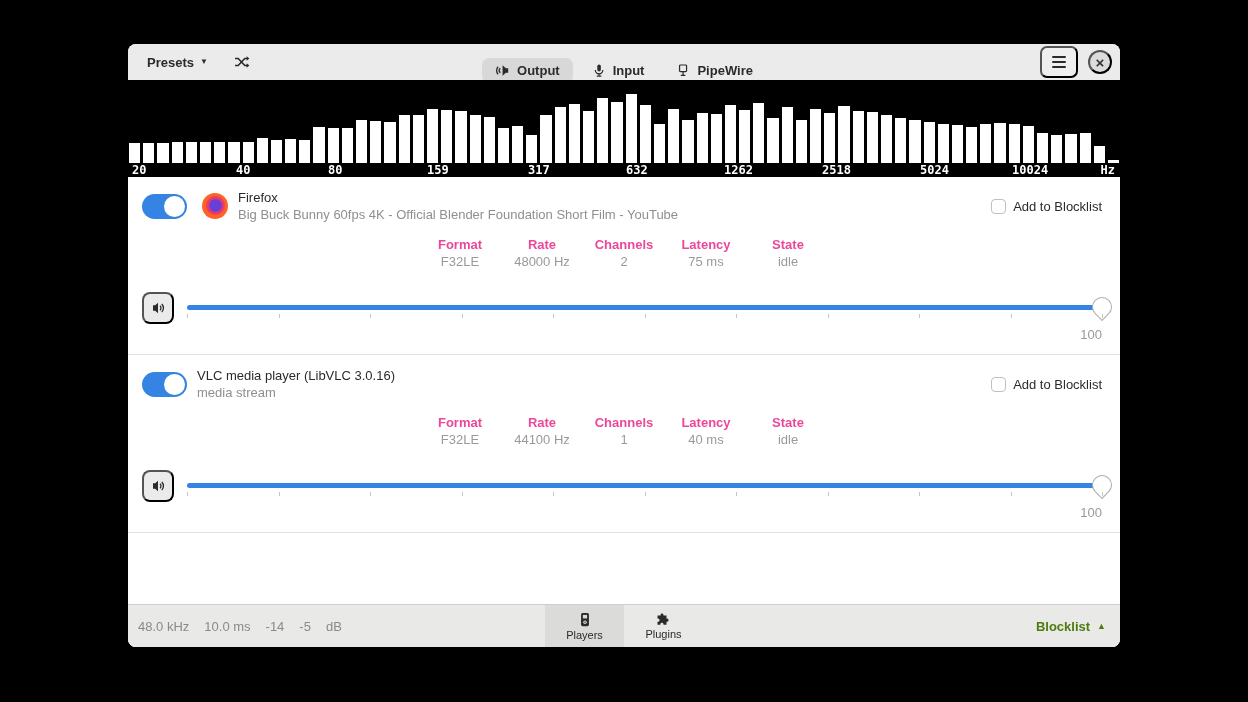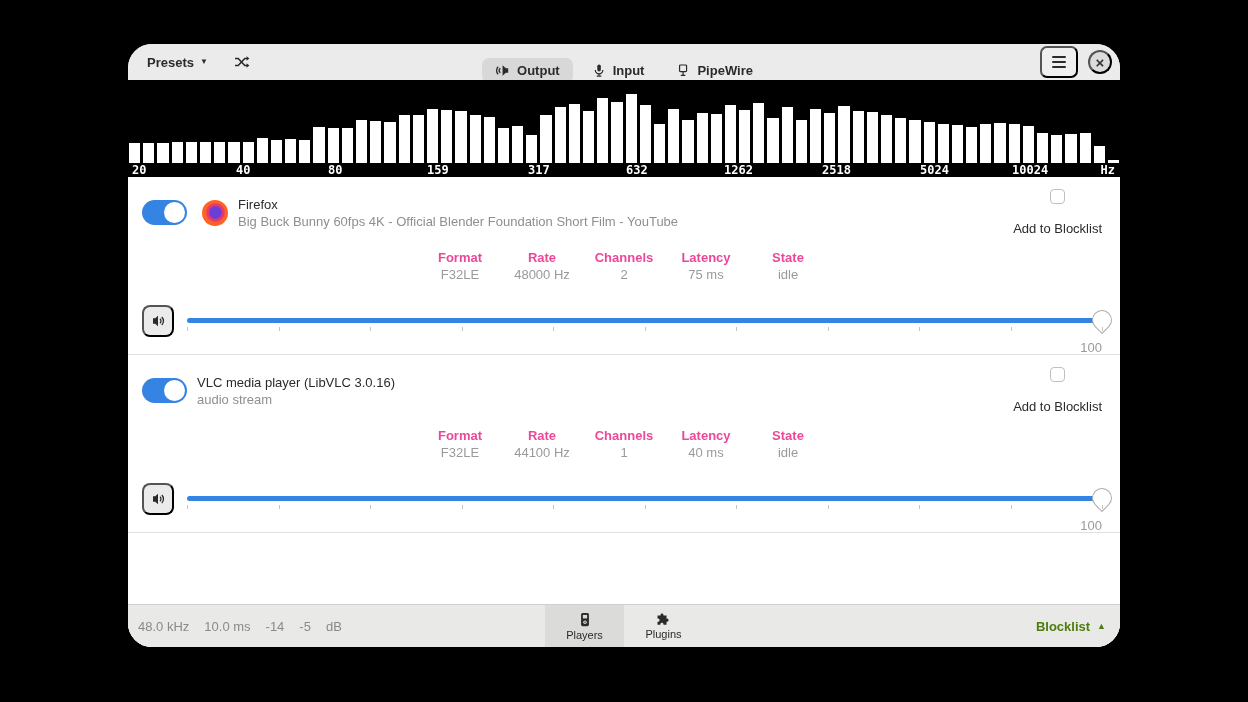--- a/index.html
+++ b/index.html
@@ -1,20 +1,20 @@
 <!DOCTYPE html>
 <html><head>
 <meta charset="utf-8">
 <style>
   * { margin:0; padding:0; box-sizing:border-box; }
   html,body { width:1248px; height:702px; background:#000; font-family:"Liberation Sans", sans-serif; }
   .stage { position:relative; width:1248px; height:702px; background:#000; overflow:hidden; }
 
   .window { position:absolute; left:128px; top:44px; width:992px; height:603px;
-            background:#fff; border-radius:24px; overflow:hidden; color:#2b2b2b; font-size:13px; }
+            background:#fff; border-radius:8px; overflow:hidden; color:#2b2b2b; font-size:13px; }
 
   
   .hdr { position:relative; height:36px; background:#ebebeb; display:flex; align-items:center; padding:0 8px; }
   .hdr-left { display:flex; align-items:center; gap:4px; }
   .btn { display:flex; align-items:center; gap:6px; padding:5px 11px; border-radius:7px; font-weight:700; font-size:13px; color:#2b2b2b; cursor:default; background:transparent; border:none; }
   .caret { font-size:8px; line-height:1; }
   .hdr-center { position:absolute; left:50%; transform:translateX(-50%); display:flex; gap:6px; }
   .tab { display:flex; align-items:center; gap:7px; padding:5px 13px; border-radius:7px; font-weight:700; font-size:13px;margin-top:16px; }
   .tab.sel { background:#d8d8d8; }
   .hdr-right { margin-left:auto; display:flex; align-items:center; gap:10px; }
@@ -35,21 +35,21 @@
   .player { height:178px; border-bottom:1px solid #e1e1e1; }
   .prow1 { display:flex; align-items:center; padding:12px 18px 0 14px; }
   .toggle { position:relative; width:45px; height:25px; border-radius:13px; background:#3584e4; flex:none; }
   .knob { position:absolute; right:2px; top:2px; width:21px; height:21px; border-radius:50%; background:#fff; }
   .app-ico { width:26px; height:26px; border-radius:50%; margin-left:15px; flex:none;
              background: radial-gradient(circle at 52% 48%, #6a3fd8 0 30%, #e4386f 36% 44%, #ff6225 52% 74%, #ffb344 92%); }
   .ptitles { margin-left:10px; line-height:17px; }
   .ptitle { color:#2b2b2b; }
   .psub { color:#8f8f8f; }
   .pspacer { flex:1; }
-  .blk { display:flex; align-items:center; gap:17px;flex-direction:column; }
+  .blk { display:flex; align-items:center; gap:7px; }
   .cb { width:15px; height:15px; border:1px solid #bfbfbf; border-radius:4px; background:#fff; flex:none; }
   .stats { display:flex; justify-content:center; gap:20px; margin-top:13px; text-align:center; }
   .stat { min-width:62px; line-height:17px; }
   .stat .sl { color:#ec4899; font-weight:600; }
   .stat .sv { color:#9a9a9a; }
   .prow3 { display:flex; align-items:center; padding:0 18px 0 14px; margin-top:22px; height:32px; }
   .mute { width:32px; height:32px; border-radius:8px; background:#ebebeb; display:grid; place-items:center; flex:none; }
   .slider { position:relative; flex:1; height:32px; margin-left:13px; }
   .track { position:absolute; left:0; right:0; top:13px; height:5px; border-radius:3px; background:#3584e4; }
   .tick { position:absolute; top:22px; width:1px; height:4px; background:#c4c4c4; }
@@ -279,21 +279,21 @@
         <div class="vol">100</div>
       </section>
 
       <section class="player">
         <div class="prow1">
           <div class="toggle" style="background: rgb(53, 132, 228);">
               <div class="knob"></div>
             </div>
           <div class="ptitles">
             <div class="ptitle">VLC media player (LibVLC 3.0.16)</div>
-            <div class="psub">audio stream</div>
+            <div class="psub">media stream</div>
           </div>
           <div class="pspacer"></div>
           <div class="blk">
             <span class="cb"></span>
             <span>Add to Blocklist</span>
           </div>
         </div>
         <div class="stats">
           <div class="stat"><span class="sl">Format</span><br><span class="sv">F32LE</span></div>
           <div class="stat"><span class="sl">Rate</span><br><span class="sv">44100 Hz</span></div>

